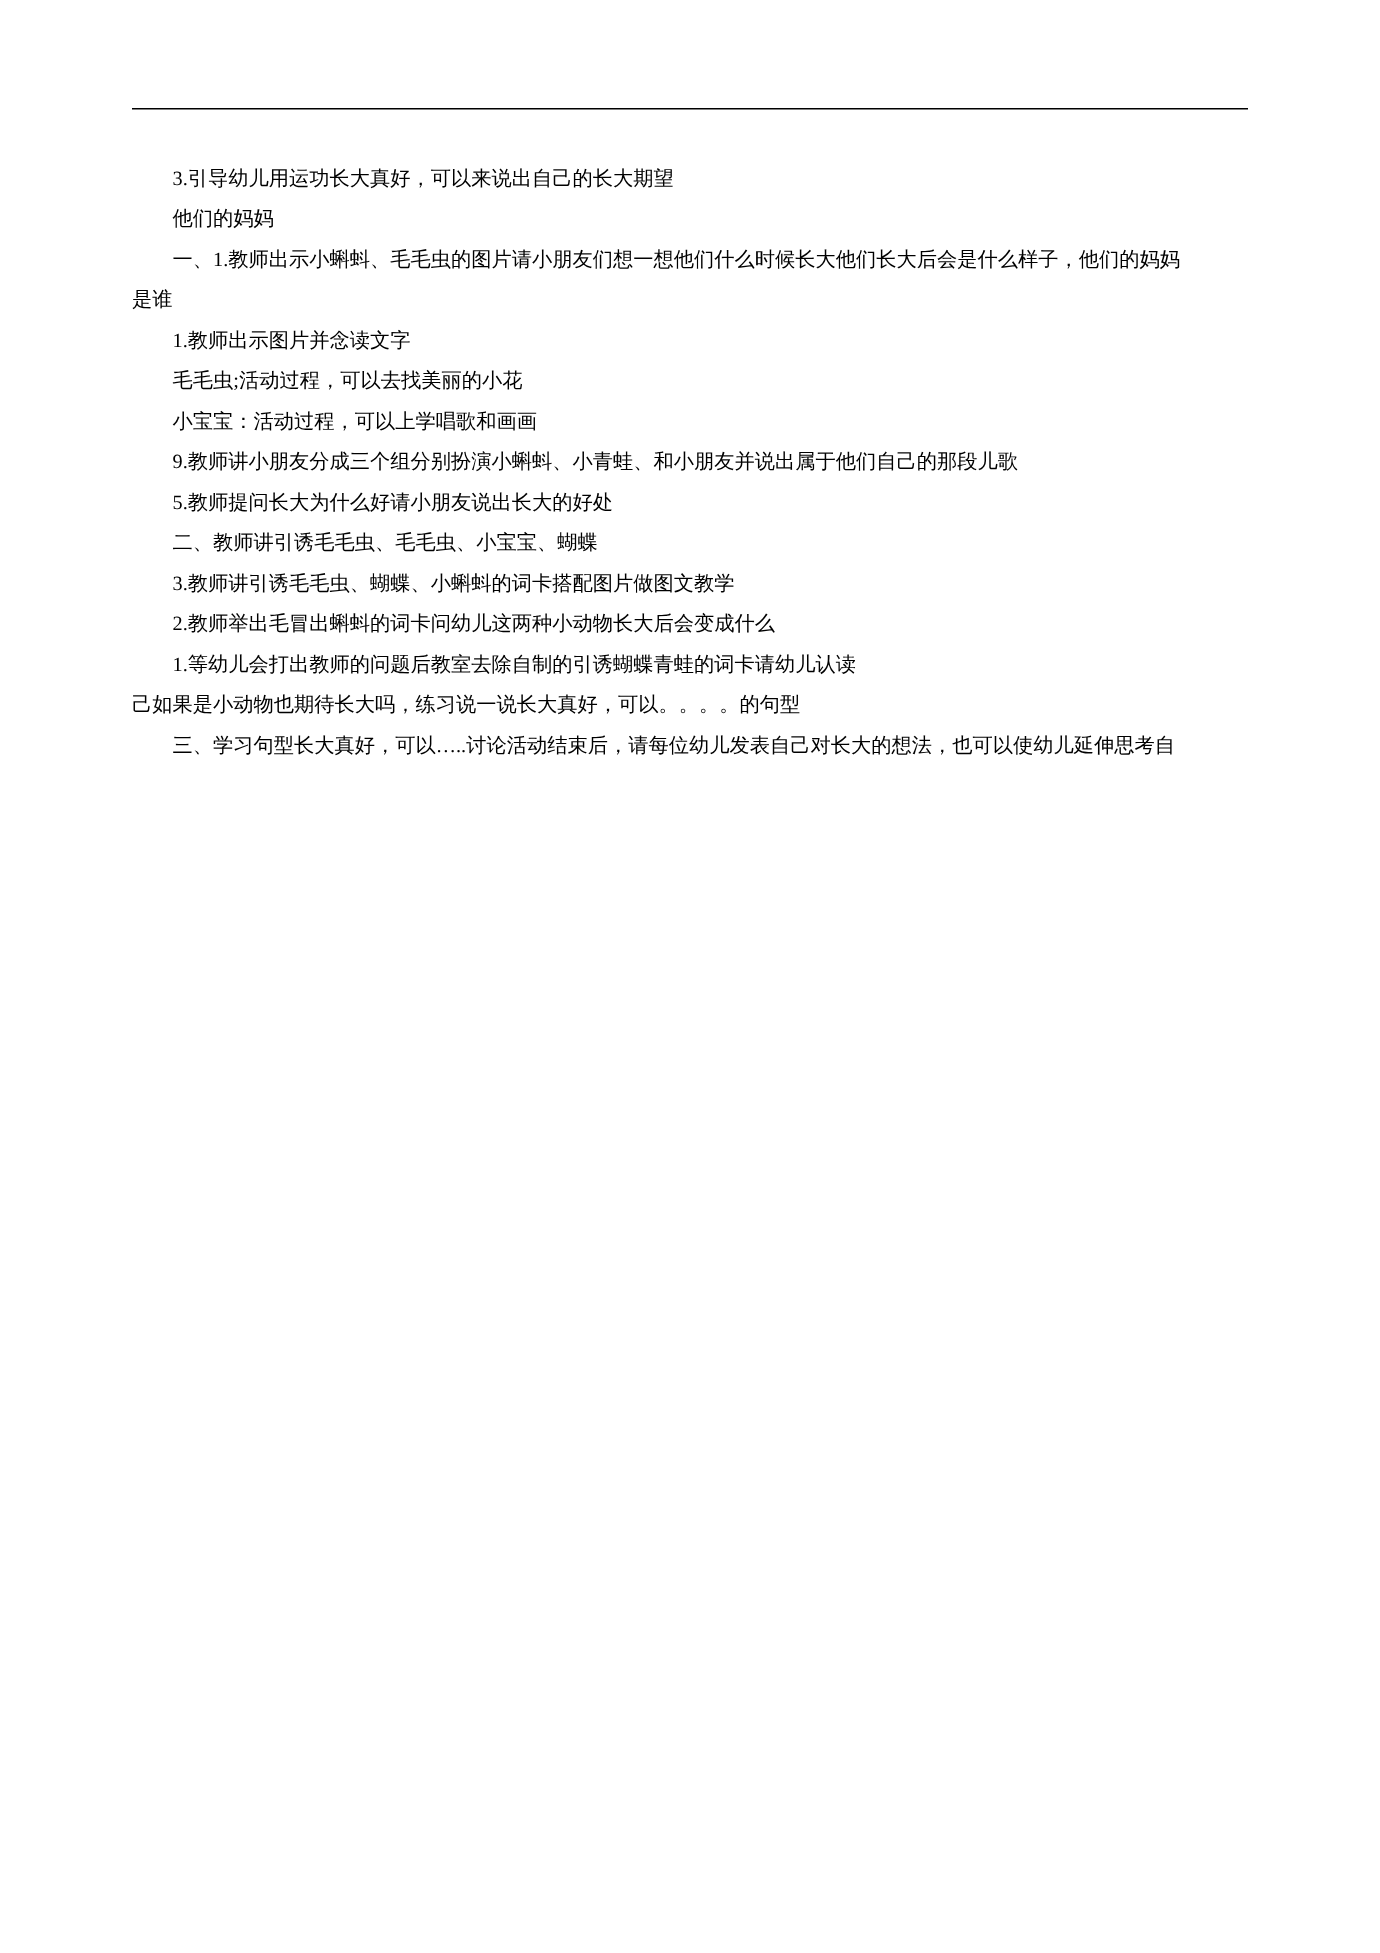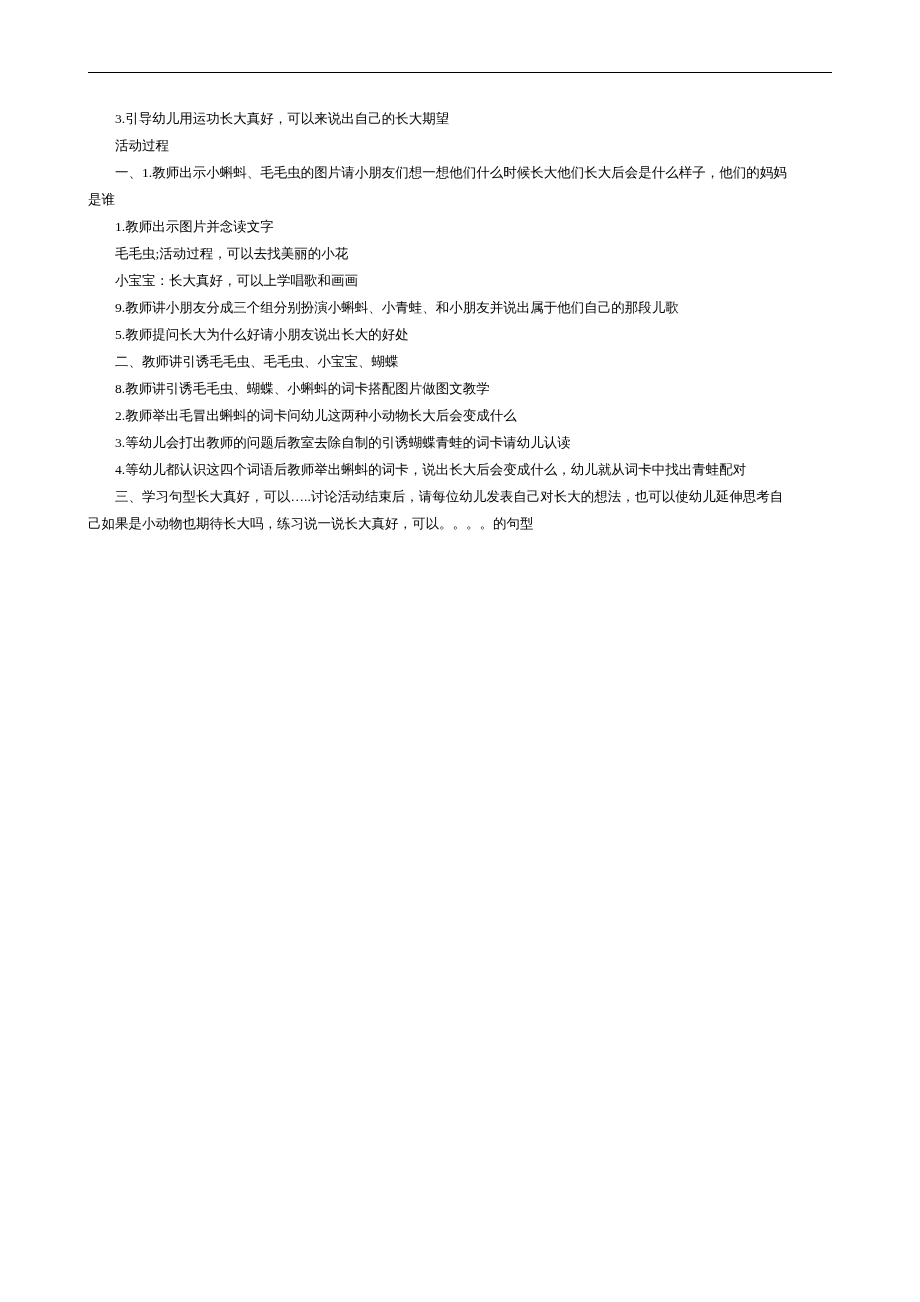--- a/index.html
+++ b/index.html
@@ -36,29 +36,28 @@
       text-indent: 0;
     }
   </style>
 </head>
 <body>
 
 <div class="page-container">
   <div class="divider"></div>
   <div class="content">
     <span class="line indent">3.引导幼儿用运功长大真好，可以来说出自己的长大期望</span>
-    <span class="line indent">活动过程</span>
+    <span class="line indent">他们的妈妈</span>
     <span class="line indent">一、1.教师出示小蝌蚪、毛毛虫的图片请小朋友们想一想他们什么时候长大他们长大后会是什么样子，他们的妈妈</span>
     <span class="line no-indent">是谁</span>
     <span class="line indent">1.教师出示图片并念读文字</span>
     <span class="line indent">毛毛虫;活动过程，可以去找美丽的小花</span>
-    <span class="line indent">小宝宝：长大真好，可以上学唱歌和画画</span>
+    <span class="line indent">小宝宝：活动过程，可以上学唱歌和画画</span>
     <span class="line indent">9.教师讲小朋友分成三个组分别扮演小蝌蚪、小青蛙、和小朋友并说出属于他们自己的那段儿歌</span>
     <span class="line indent">5.教师提问长大为什么好请小朋友说出长大的好处</span>
     <span class="line indent">二、教师讲引诱毛毛虫、毛毛虫、小宝宝、蝴蝶</span>
-    <span class="line indent">8.教师讲引诱毛毛虫、蝴蝶、小蝌蚪的词卡搭配图片做图文教学</span>
+    <span class="line indent">3.教师讲引诱毛毛虫、蝴蝶、小蝌蚪的词卡搭配图片做图文教学</span>
     <span class="line indent">2.教师举出毛冒出蝌蚪的词卡问幼儿这两种小动物长大后会变成什么</span>
-    <span class="line indent">3.等幼儿会打出教师的问题后教室去除自制的引诱蝴蝶青蛙的词卡请幼儿认读</span>
-    <span class="line indent">4.等幼儿都认识这四个词语后教师举出蝌蚪的词卡，说出长大后会变成什么，幼儿就从词卡中找出青蛙配对</span>
+    <span class="line indent">1.等幼儿会打出教师的问题后教室去除自制的引诱蝴蝶青蛙的词卡请幼儿认读</span>
+    <span class="line no-indent">己如果是小动物也期待长大吗，练习说一说长大真好，可以。。。。的句型</span>
     <span class="line indent">三、学习句型长大真好，可以…..讨论活动结束后，请每位幼儿发表自己对长大的想法，也可以使幼儿延伸思考自</span>
-    <span class="line no-indent">己如果是小动物也期待长大吗，练习说一说长大真好，可以。。。。的句型</span>
   </div>
 </div>
 
 </body></html>

